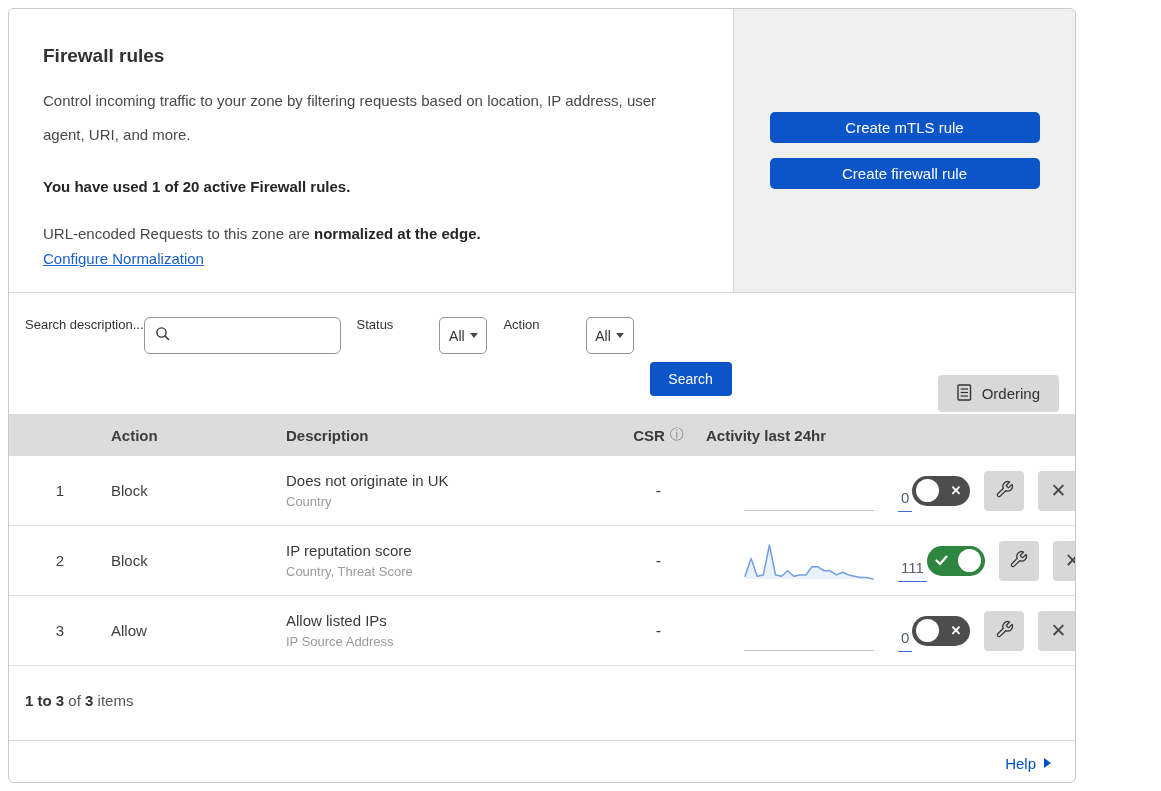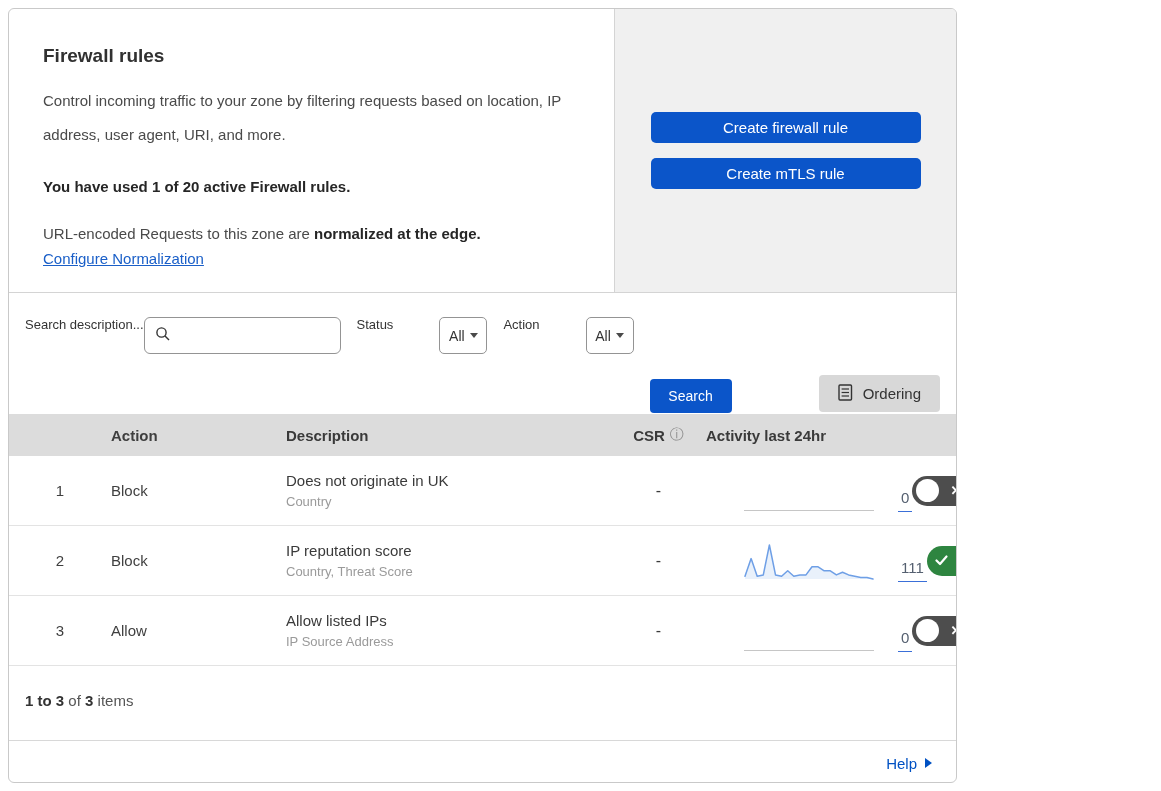--- a/index.html
+++ b/index.html
@@ -1,18 +1,18 @@
 <!DOCTYPE html>
 <html><head>
 <meta charset="utf-8">
 <style>
   * { box-sizing: border-box; margin: 0; padding: 0; }
   html,body { width: 1161px; height: 791px; background: #fff;
     font-family: "Liberation Sans", sans-serif; color: #3a3a3a; }
-  .card { position: absolute; left: 8px; top: 8px; width: 949px; height: 775px;
+  .card { position: absolute; left: 8px; top: 8px; width: 1068px; height: 775px;
     border: 1px solid #c9c9c9; border-radius: 6px; background: #fff; overflow: hidden; }
 
   
   .top { display: flex; height: 284px; border-bottom: 1px solid #d4d4d4; }
   .top-left { flex: 1 1 auto; padding: 36px 40px 0 34px; }
   .page-title { font-size: 19px; font-weight: 600; color: #313131; margin-bottom: 17px; }
   .desc { font-size: 15px; color: #4a4a4a; line-height: 34px; max-width: 710px; margin-bottom: 26px; }
   .usage { font-size: 15px; font-weight: bold; color: #262626; margin-bottom: 30px; }
   .norm { font-size: 15px; color: #4a4a4a; margin-bottom: 8px; }
   .norm strong { color: #262626; }
@@ -27,21 +27,21 @@
   .fgroup { display: flex; margin-right: 16px; }
   .flabel { font-size: 13px; color: #333; margin-bottom: 9px; }
   .search-box { width: 197px; height: 37px; border: 1px solid #949494; border-radius: 6px;
     display: flex; align-items: center; padding: 0 10px; background: #fff; }
   .search-box input { border: none; outline: none; flex: 1; font-size: 14px; font-family: inherit; min-width: 0; }
   .select { width: 48px; height: 37px; border: 1px solid #949494; border-radius: 5px;
     display: flex; align-items: center; justify-content: center; gap: 5px; font-size: 14px;
     color: #333; background: #fff; cursor: pointer; margin-left: 46px; }
   .caret { width: 0; height: 0; border-left: 4px solid transparent; border-right: 4px solid transparent;
     border-top: 5px solid #4a4a4a; }
-  .btn-search { align-self: flex-end; margin-bottom: 1px; height: 34px; width: 82px; background: #0b55c9;
+  .btn-search { align-self: flex-end; margin-bottom: 18px; height: 34px; width: 82px; background: #0b55c9;
     color: #fff; border: none; border-radius: 4px; font-size: 14px; font-family: inherit; cursor: pointer; }
   .btn-ordering { margin-left: auto; align-self: flex-end; margin-bottom: 2px; height: 37px; padding: 0 19px;
     background: #d8d8d8; color: #333; border: none; border-radius: 4px; font-size: 15px;
     font-family: inherit; display: flex; align-items: center; gap: 10px; cursor: pointer; }
 
   
   .thead, .row { display: grid; grid-template-columns: 102px 175px 330px 85px 1fr; align-items: center; }
   .thead { height: 42px; background: #dcdcdc; font-size: 15px; font-weight: 600; color: #3a3a3a; }
   .row { height: 70px; border-bottom: 1px solid #e3e3e3; }
   .c-csr { text-align: center; }
@@ -88,22 +88,22 @@
 
   <div class="top">
     <div class="top-left">
       <div class="page-title">Firewall rules</div>
       <p class="desc">Control incoming traffic to your zone by filtering requests based on location, IP address, user agent, URI, and more.</p>
       <p class="usage">You have used 1 of 20 active Firewall rules.</p>
       <p class="norm"><span>URL-encoded Requests to this zone are </span><strong>normalized at the edge.</strong></p>
       <a class="link">Configure Normalization</a>
     </div>
     <div class="top-right">
+      <button class="btn-primary">Create mTLS rule</button>
       <button class="btn-primary">Create firewall rule</button>
-      <button class="btn-primary">Create mTLS rule</button>
     </div>
   </div>
 
   <div class="filterbar">
     <div class="fgroup">
       <div class="flabel">Search description...</div>
       <div class="search-box">
         <span>
           <svg width="16" height="16" viewBox="0 0 16 16">
               <circle cx="6.5" cy="6.5" r="4.6" fill="none" stroke="#333" stroke-width="1.4"></circle>

